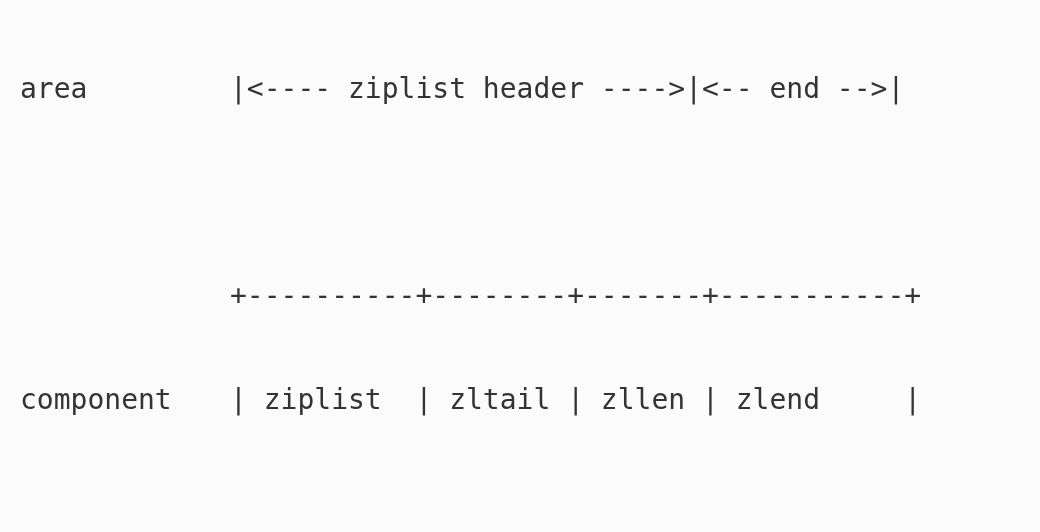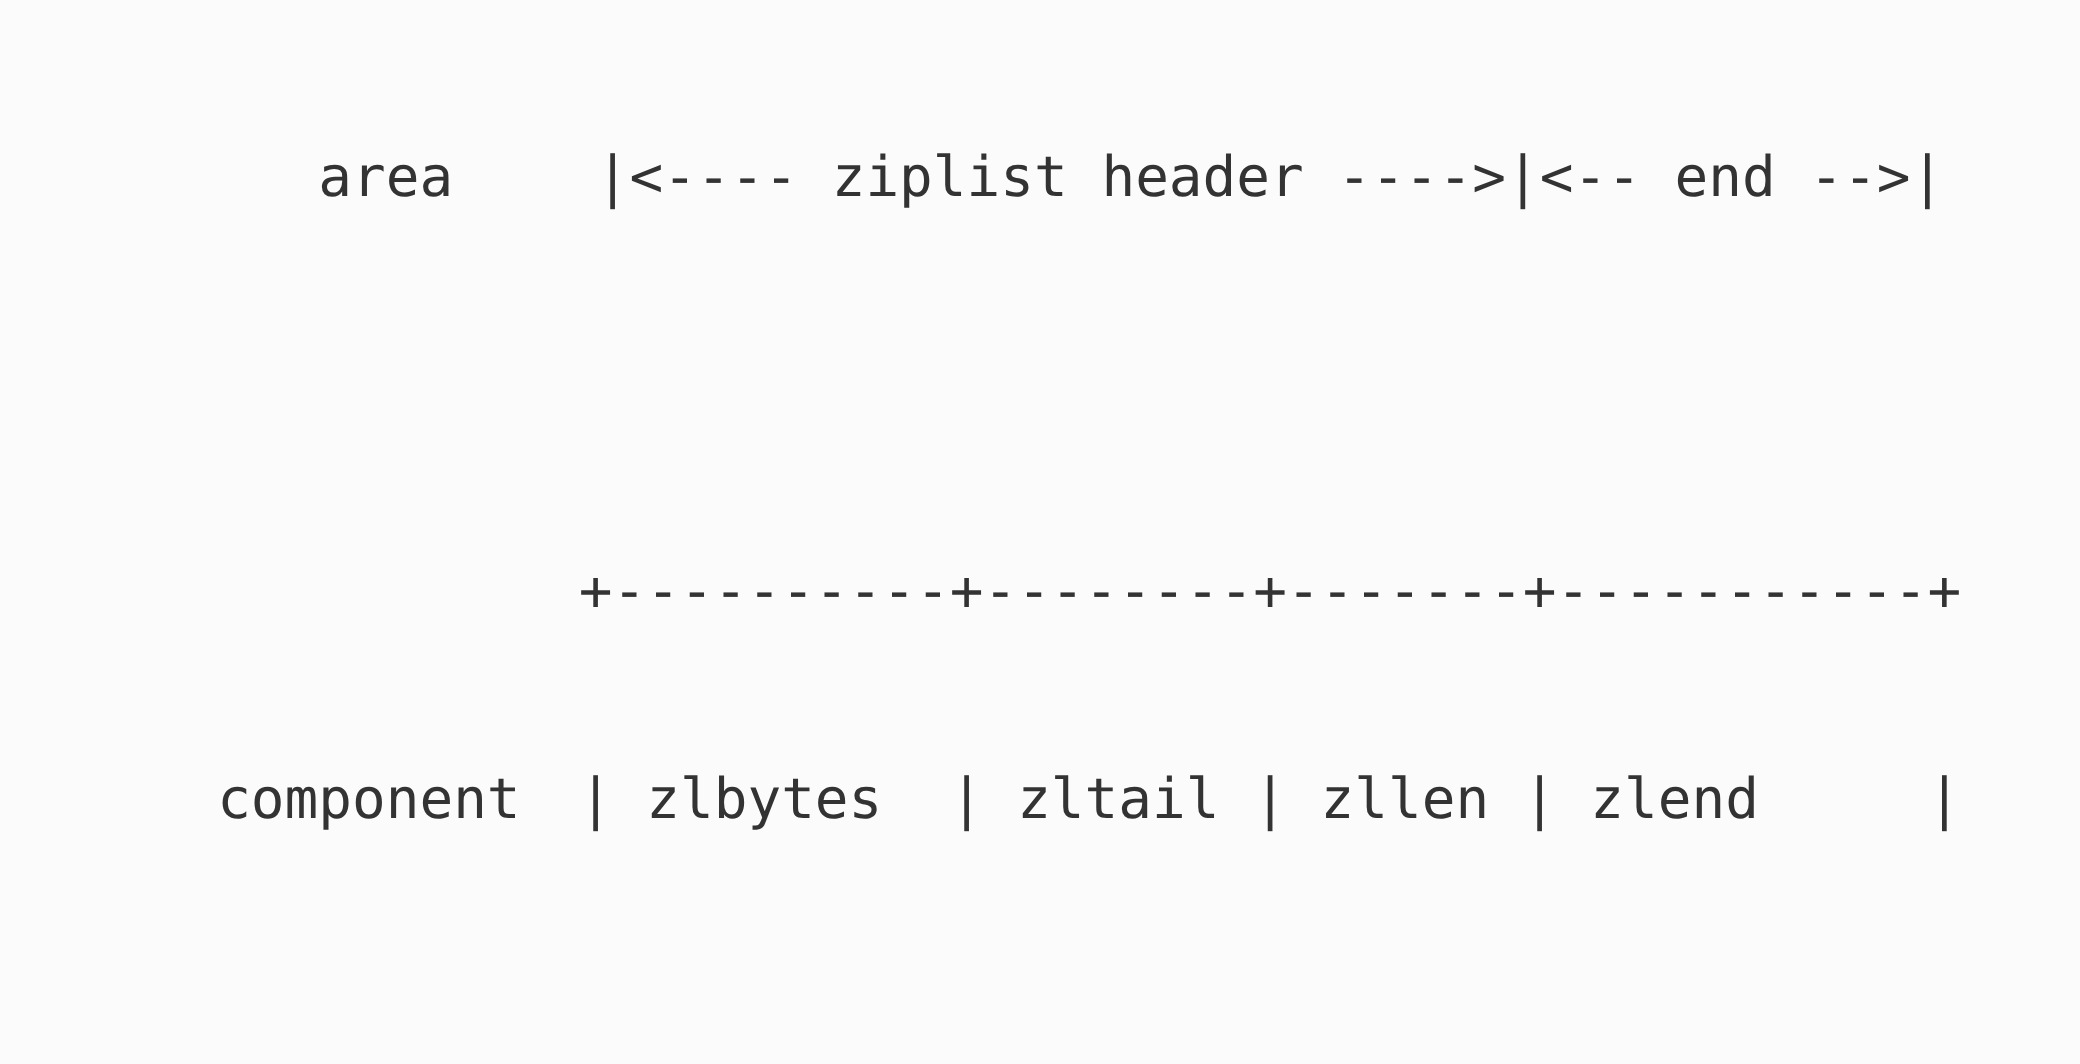--- a/index.html
+++ b/index.html
@@ -13,32 +13,32 @@
     background:var(--bg);
   }
   .diagram{
     font-family:"DejaVu Sans Mono","Liberation Mono",monospace;
     font-size:28px;
     line-height:34.5px;
     color:var(--fg);
     padding:3px 0 0 20px;
     white-space:pre;
   }
-  .line{height:34.5px;text-align:center;}
+  .line{height:34.5px;}
   .label{display:inline-block;width:210px;vertical-align:top;}
   .g{color:var(--green);}
 </style>
 </head>
 <body>
 
 <div class="diagram">
   <div class="line"><span class="label">area</span><span>|&lt;---- ziplist header ----&gt;|&lt;-- end --&gt;|</span></div>
   <div class="line"><span class="label"></span></div>
   <div class="line"><span class="label"></span><span>+----------+--------+-------+-----------+</span></div>
-  <div class="line"><span class="label">component</span><span>| zlbytes  | zltail | zllen | zlend     |</span></div>
+  <div class="line"><span class="label">component</span><span>| ziplist  | zltail | zllen | zlend     |</span></div>
   
   
   
   
   
   
   
   
   
   

